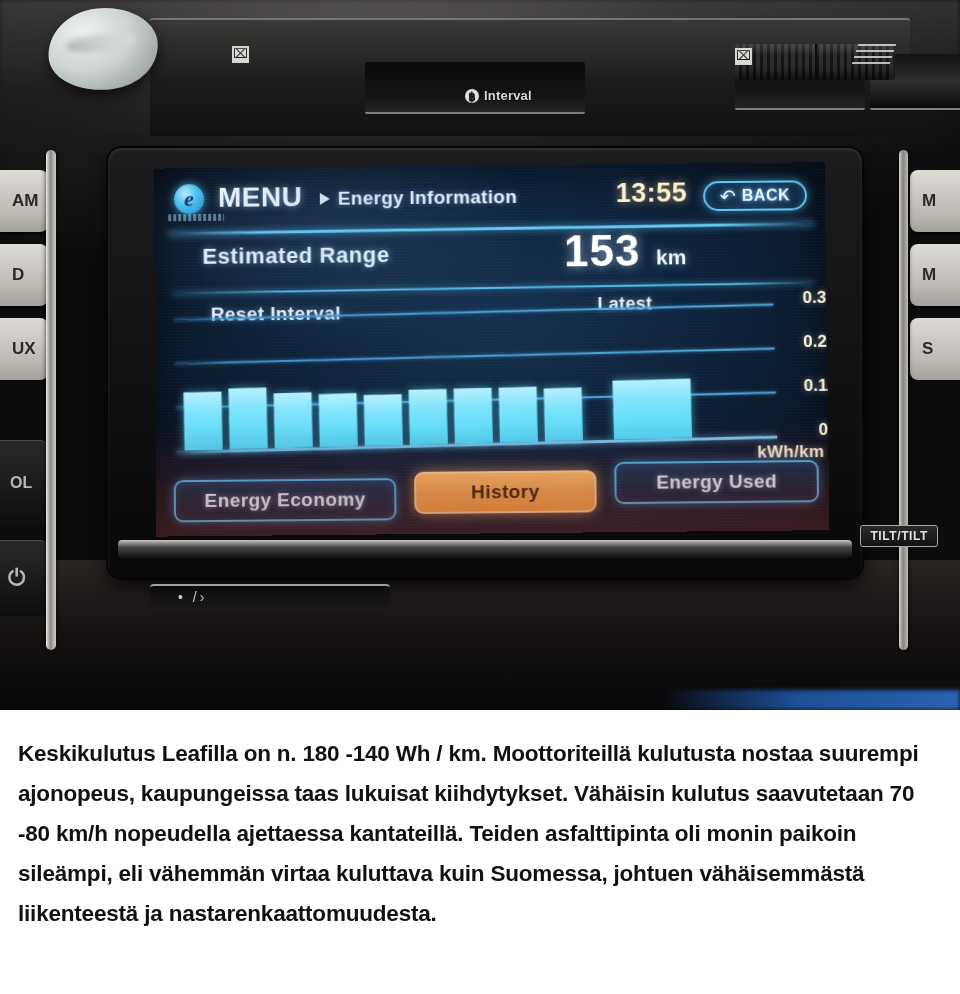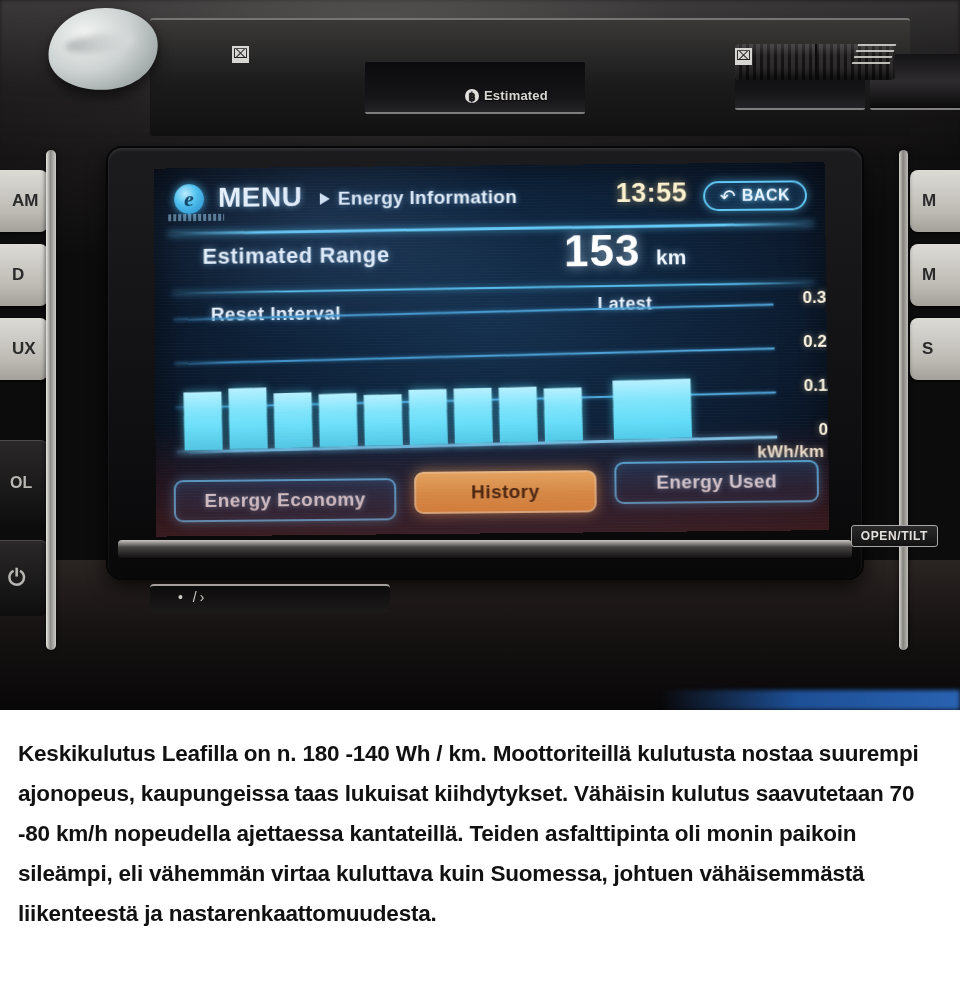--- a/index.html
+++ b/index.html
@@ -390,21 +390,21 @@
     </div>
     <div class="knob"></div>
     <div class="knob-mark"></div>
 
     <div class="eject-icon eject-1">⌧</div>
     <div class="eject-icon eject-2">⌧</div>
     <div class="lines-icon"></div>
 
     <div class="bluetooth-mark">
       <span class="bt-circle">฿</span>
-      <span>Estimated</span>
+      <span>Interval</span>
     </div>
 
     <div class="rag"></div>
 
     <div class="btn-col col-left">
       <div class="side-btn">AM</div>
       <div class="side-btn">D</div>
       <div class="side-btn">UX</div>
     </div>
     <div class="dark-btn vol-btn">OL</div>
@@ -474,21 +474,21 @@
       <div class="tabs">
         <div class="tab tab-1">Energy Economy</div>
         <div class="tab tab-2 active">History</div>
         <div class="tab tab-3">Energy Used</div>
       </div>
 
       <div class="lcd-glare"></div>
       <div class="lcd-warm"></div>
     </div>
 
-    <div class="opentilt">OPEN/TILT</div>
+    <div class="opentilt">TILT/TILT</div>
     <div class="lower-slot"></div>
     <div class="lower-glyph">• /›</div>
     <div class="blue-trim"></div>
   </div>
 
   <div id="caption">
     <p>Keskikulutus Leafilla on n. 180 -140 Wh / km. Moottoriteillä kulutusta nostaa suurempi ajonopeus, kaupungeissa taas lukuisat kiihdytykset. Vähäisin kulutus saavutetaan 70 -80 km/h nopeudella ajettaessa kantateillä. Teiden asfalttipinta oli monin paikoin sileämpi, eli vähemmän virtaa kuluttava kuin Suomessa, johtuen vähäisemmästä liikenteestä ja nastarenkaattomuudesta.</p>
   </div>
 
 </div>

